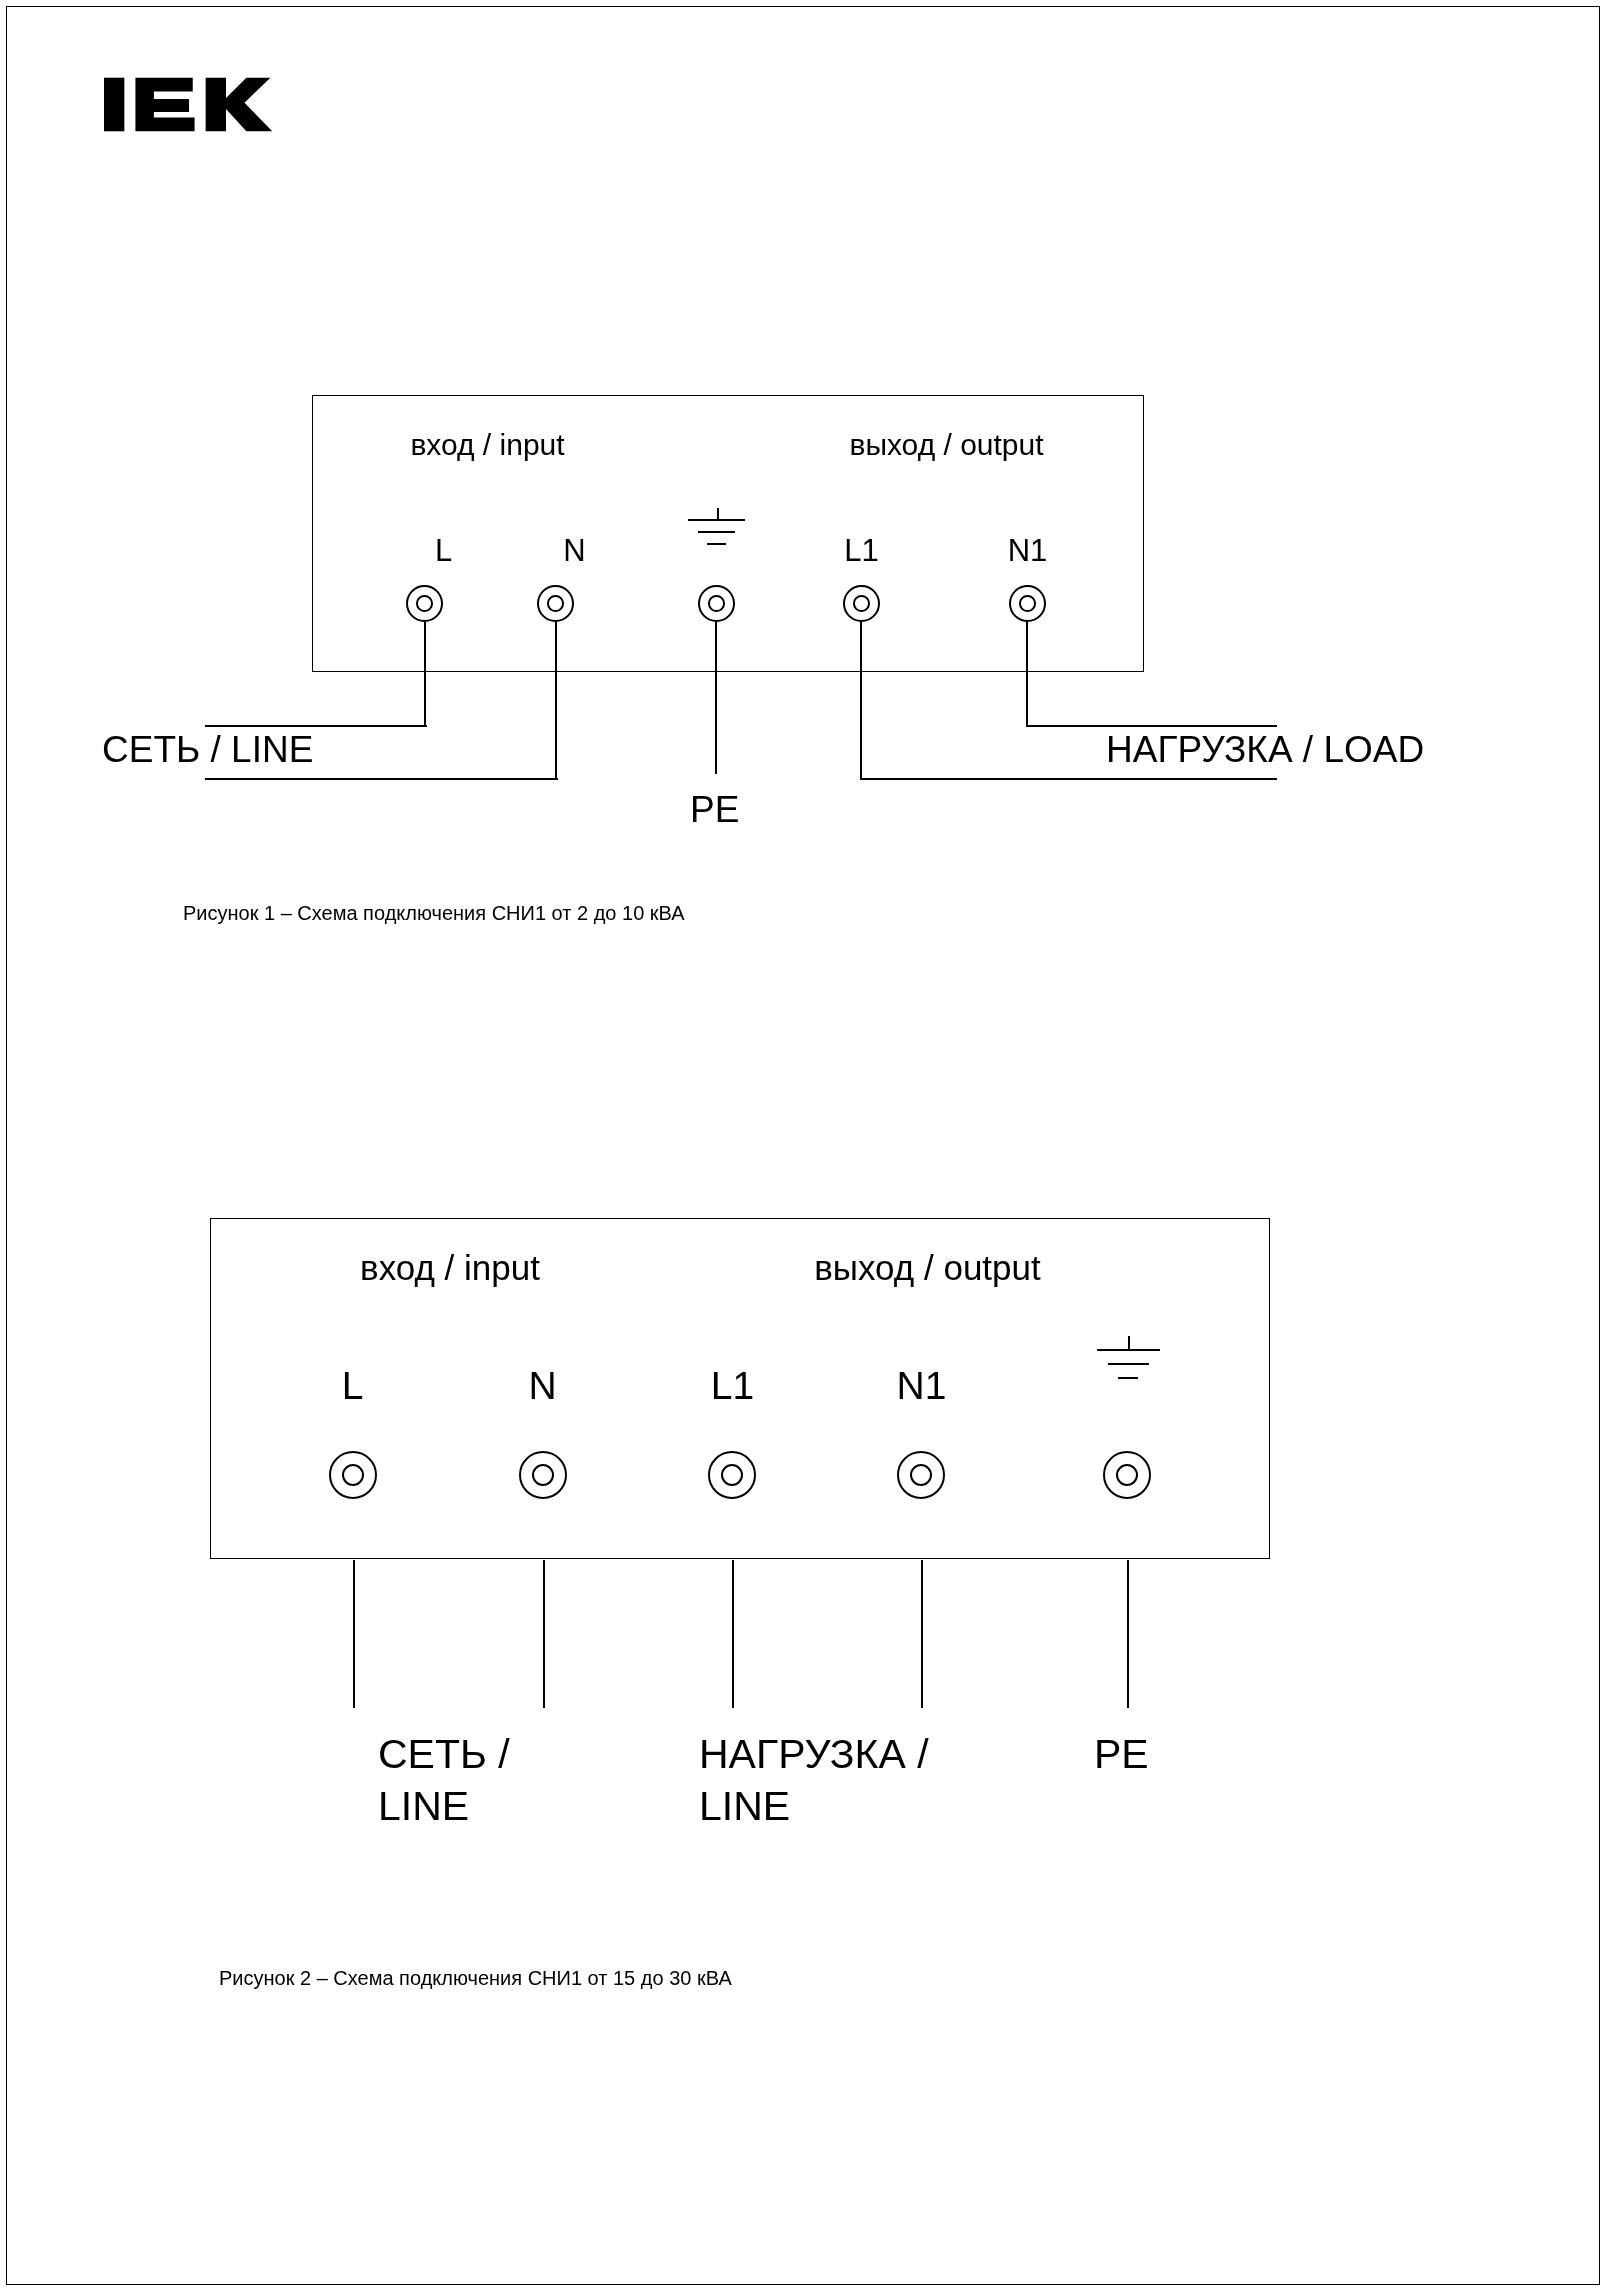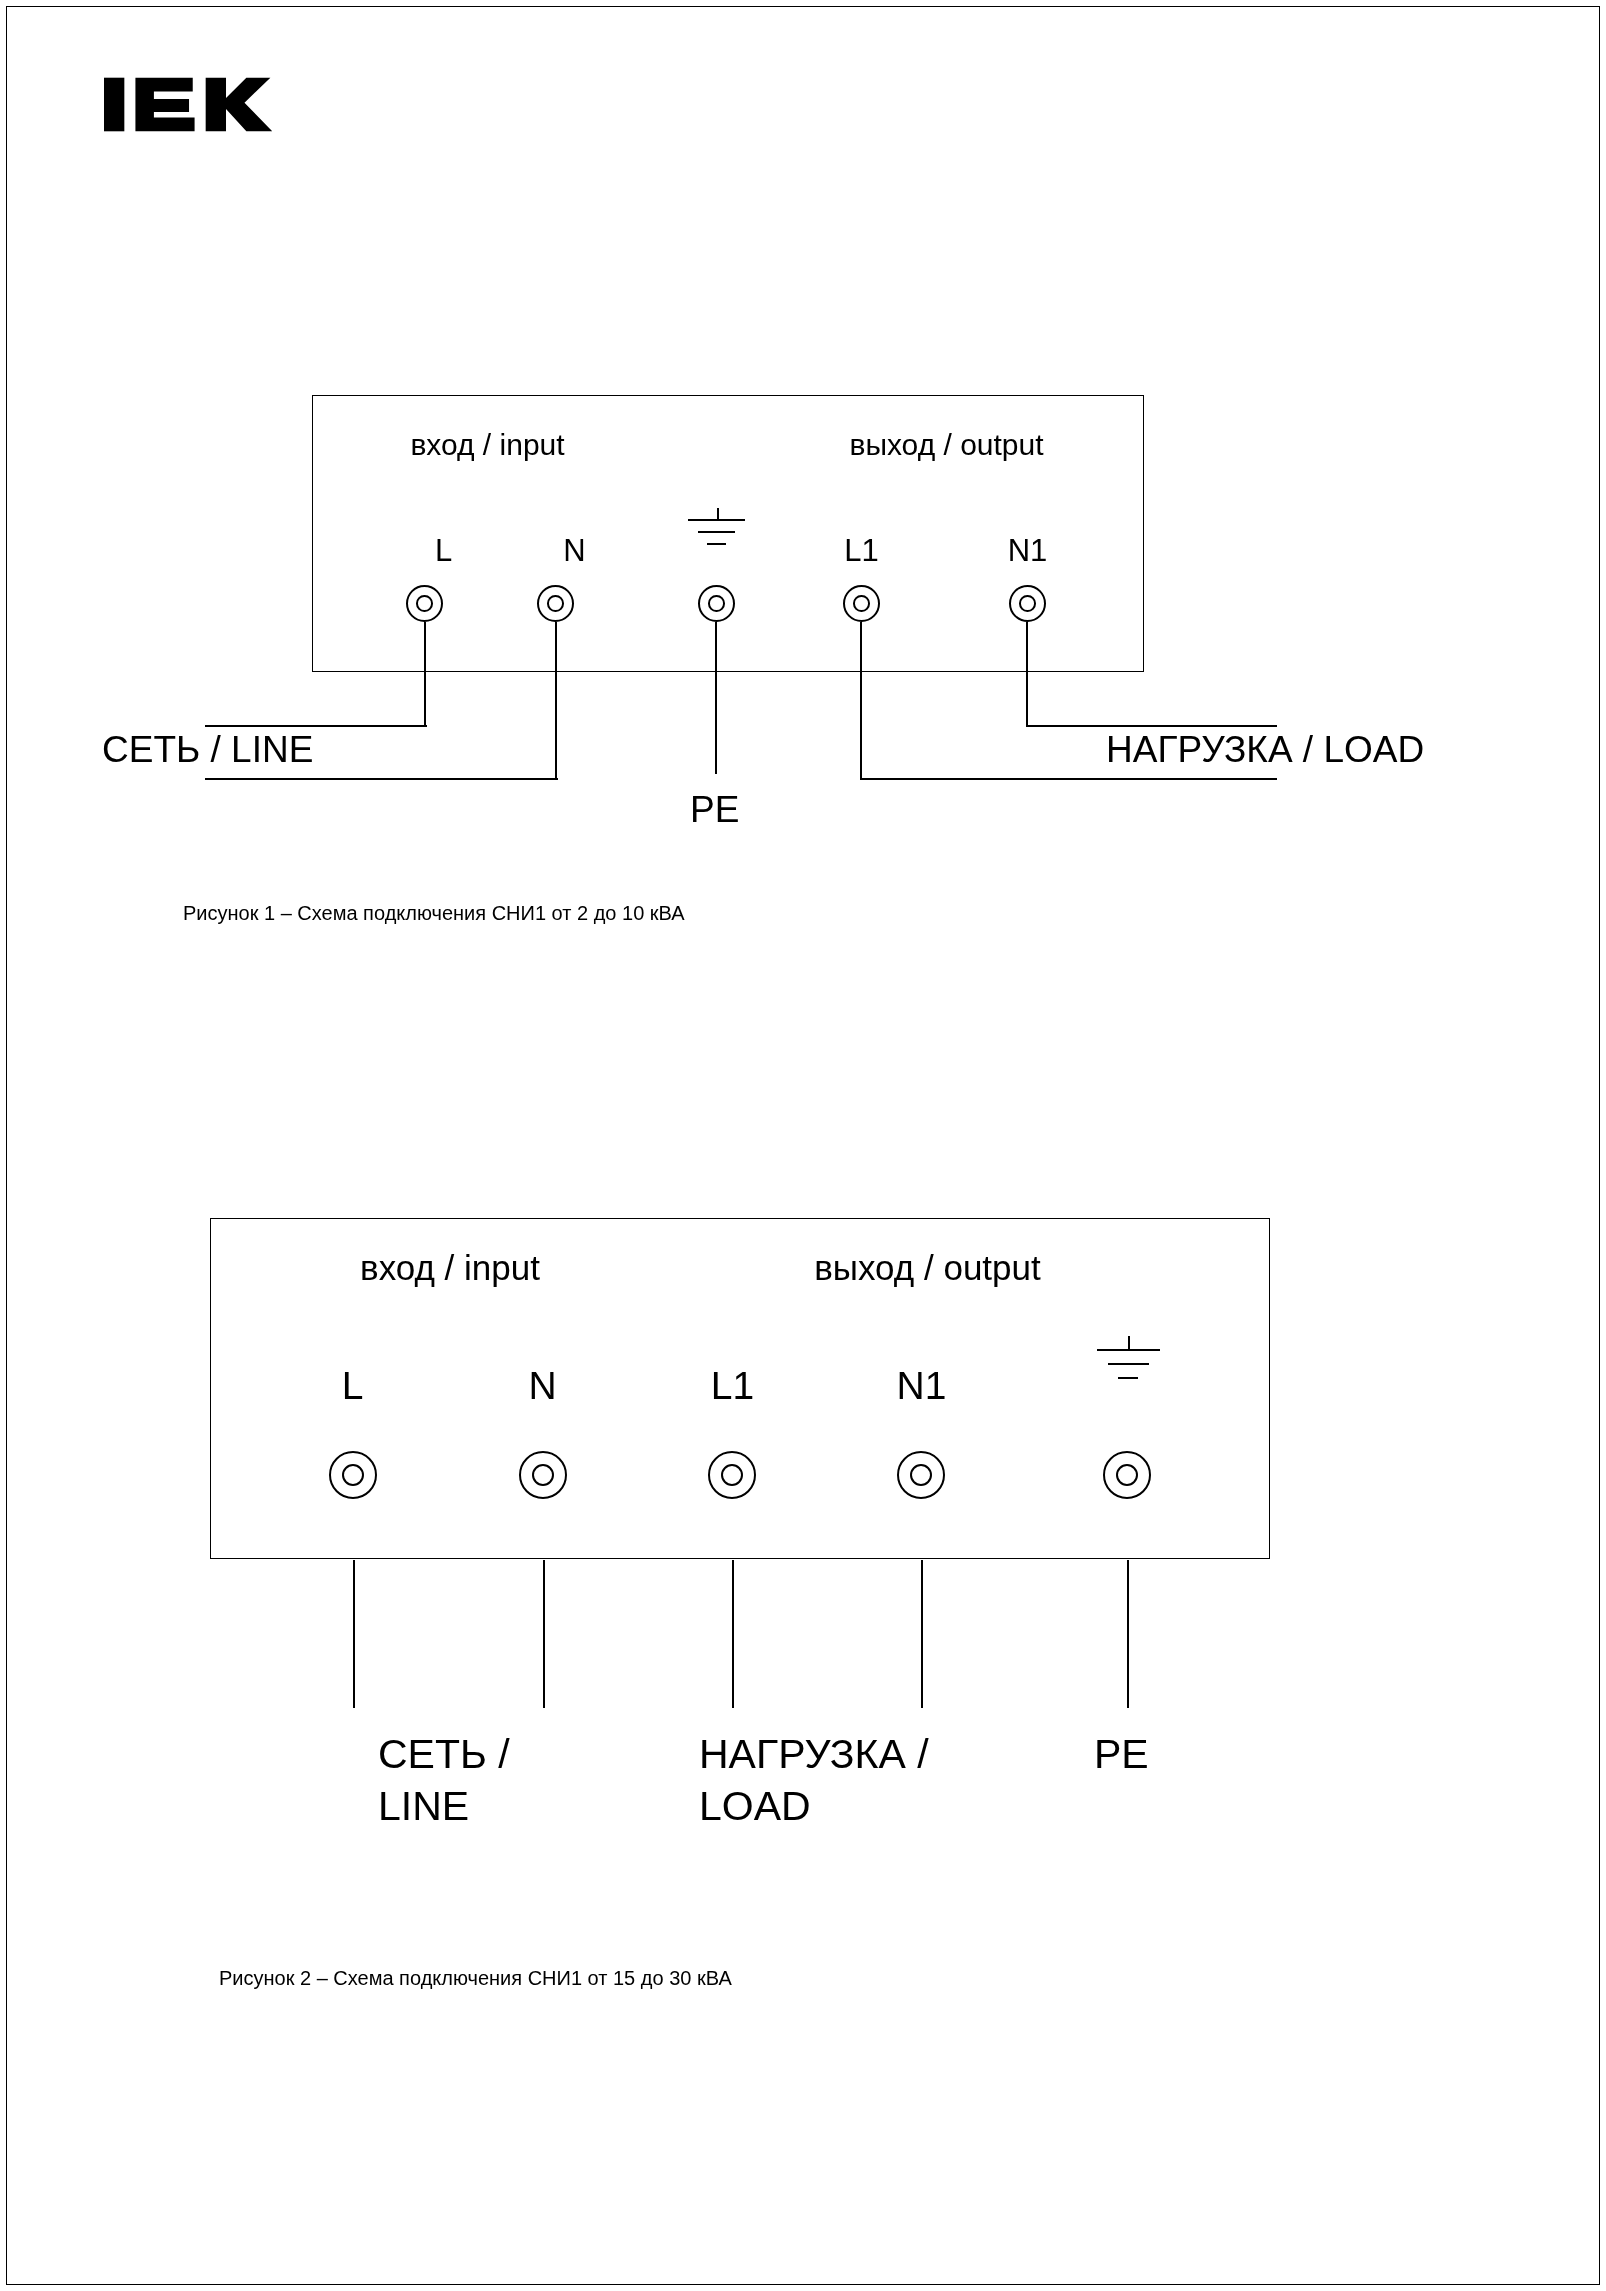--- a/index.html
+++ b/index.html
@@ -260,19 +260,19 @@
 
     <div class="vline" style="left:353px; top:1560px; height:148px;"></div>
     <div class="vline" style="left:543px; top:1560px; height:148px;"></div>
     <div class="vline" style="left:732px; top:1560px; height:148px;"></div>
     <div class="vline" style="left:921px; top:1560px; height:148px;"></div>
     <div class="vline" style="left:1127px; top:1560px; height:148px;"></div>
 
     <div class="big-label" style="left:378px; top:1728px;">СЕТЬ /
 LINE</div>
     <div class="big-label" style="left:699px; top:1728px;">НАГРУЗКА /
-LOAD</div>
+LINE</div>
     <div class="big-label" style="left:1094px; top:1728px;">PE</div>
 
     <div class="caption" style="left:219px; top:1967px;">Рисунок  2 – Схема подключения СНИ1 от 15 до 30 кВА</div>
   </div>
 </div>
 
 
 </body></html>

